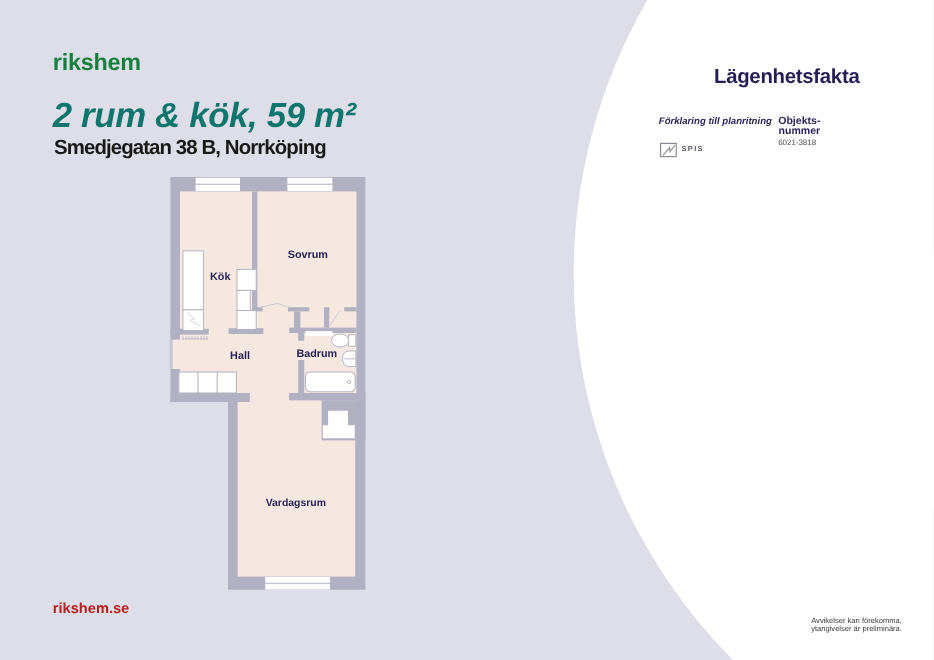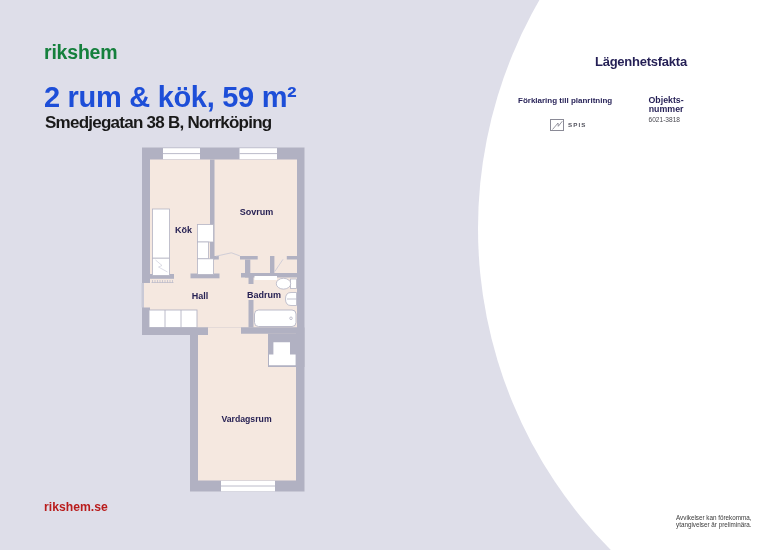--- a/index.html
+++ b/index.html
@@ -7,27 +7,27 @@
        background:#dedee9;font-family:"Liberation Sans",sans-serif;}
   .abs{position:absolute;}
 </style>
 </head>
 <body>
 
 <div class="abs" style="left:478px;top:-227.2px;width:911.4px;height:911.4px;border-radius:50%;background:#ffffff;"></div>
 
 <div class="abs" style="left:44px;top:42.5px;font-size:19.5px;font-weight:bold;color:#15803d;letter-spacing:-0.2px;line-height:1;">rikshem</div>
 
-<div class="abs" style="left:44px;top:83px;font-size:29px;font-weight:bold;color:#1d4ed8;letter-spacing:-0.3px;line-height:1;">2 rum &amp; kök, 59 m²</div>
+<div class="abs" style="left:44px;top:83px;font-size:29px;font-weight:bold;color:#0f766e;letter-spacing:-0.3px;line-height:1;font-style:italic;">2 rum &amp; kök, 59 m²</div>
 
 <div class="abs" style="left:45px;top:114px;font-size:17px;font-weight:bold;color:#191919;letter-spacing:-0.75px;line-height:1;">Smedjegatan 38 B, Norrköping</div>
 
-<div class="abs" style="left:595px;top:55px;font-size:13px;font-weight:bold;color:#241f55;letter-spacing:-0.25px;line-height:1;">Lägenhetsfakta</div>
+<div class="abs" style="left:595px;top:55px;font-size:17px;font-weight:bold;color:#241f55;letter-spacing:-0.25px;line-height:1;">Lägenhetsfakta</div>
 
-<div class="abs" style="left:518px;top:97px;font-size:8px;font-weight:bold;color:#241f55;line-height:1;">Förklaring till planritning</div>
+<div class="abs" style="left:549px;top:97px;font-size:8px;font-weight:bold;color:#241f55;line-height:1;font-style:italic;">Förklaring till planritning</div>
 
 <div class="abs" style="left:549.5px;top:119px;width:12.5px;height:10px;border:1px solid #8a8a96;background:#fff;">
 <svg width="12.5" height="10" viewBox="0 0 12.5 10" style="display:block">
       <polyline points="1.5,9.5 7,3 7.3,6.3 11.3,1.2" fill="none" stroke="#8a8a96" stroke-width="0.9"></polyline>
     </svg>
 </div>
 
 <div class="abs" style="left:568px;top:122px;font-size:6.2px;font-weight:bold;color:#53535e;letter-spacing:1.1px;line-height:1;">SPIS</div>
 
 <div class="abs" style="left:648.5px;top:95.5px;font-size:8.8px;font-weight:bold;color:#241f55;line-height:9px;text-align:center;">Objekts-<br>nummer</div>

